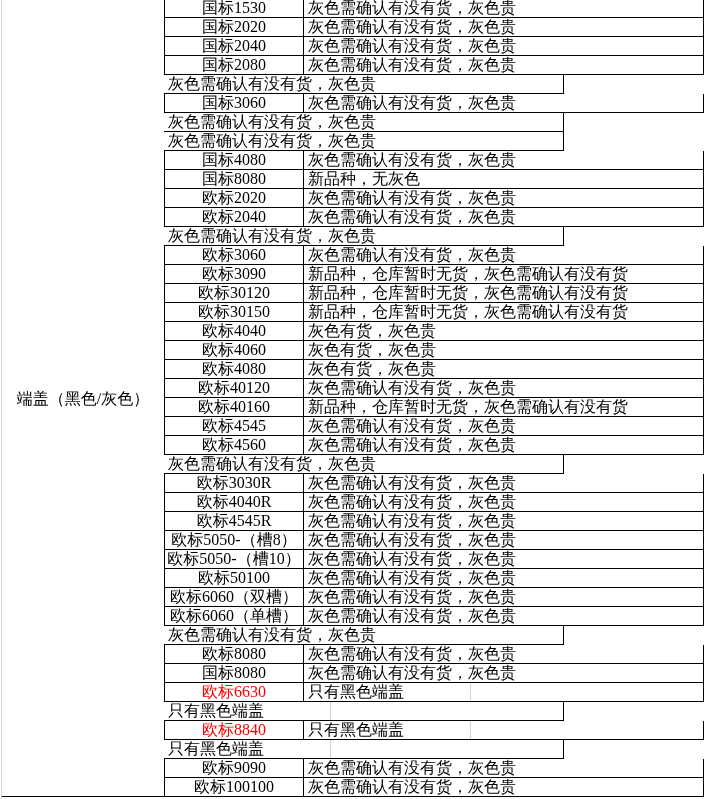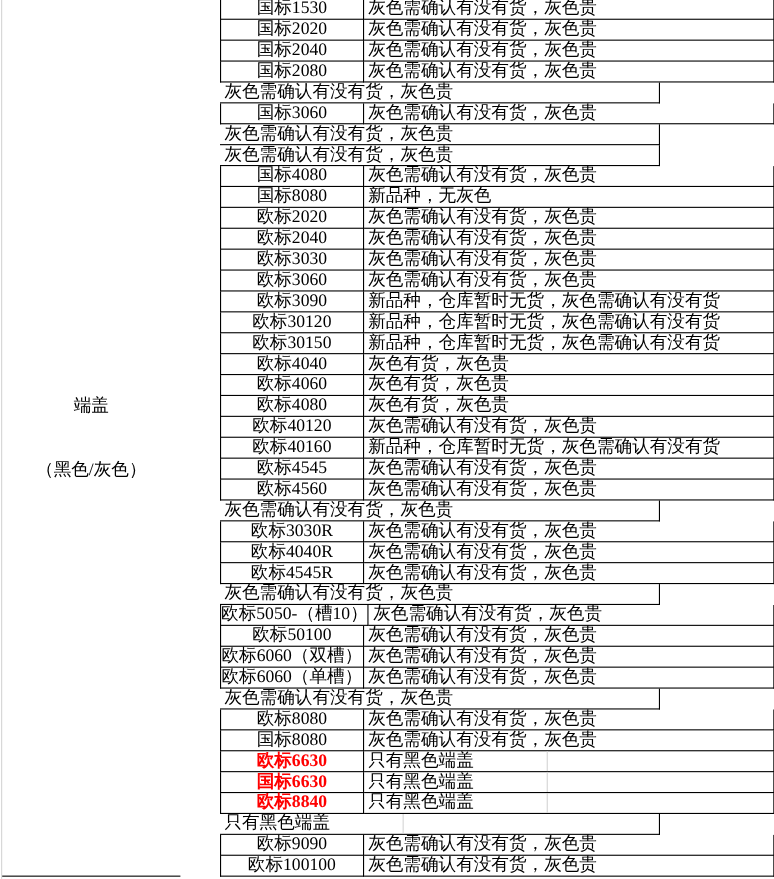--- a/index.html
+++ b/index.html
@@ -26,40 +26,39 @@
   }
   .cat-cell {
     position: absolute;
     left: 2px;
     top: 0;
     width: 162px;
     height: 797px;
     box-sizing: border-box;
     border-bottom: 1px solid var(--border, #000);
     display: flex;
-    flex-direction: column;
+    flex-direction: row;
     align-items: center;
     justify-content: center;
     text-align: center;
     font-size: 16px;
     line-height: 19px;
   }
   .cat-spacer {
     height: 39px;
   }
   .rows {
     position: absolute;
     left: 164px;
     top: -1px;
     width: 540px;
   }
   .row {
     display: flex;
     height: 19px;
-    margin-left: 36px;
   }
   .cell {
     box-sizing: border-box;
     border-bottom: 1px solid var(--border, #000);
     display: flex;
     align-items: center;
     font-size: 16px;
     line-height: 18px;
     white-space: nowrap;
   }
@@ -71,21 +70,21 @@
     overflow: visible;
   }
   .cell-desc {
     width: 400px;
     border-right: 1px solid var(--border, #000);
     padding-left: 4px;
     position: relative;
   }
   .row.red .cell-product {
     color: var(--red, #ff0000);
-    font-weight: bold;
+    font-weight: normal;
   }
   .row.short .cell-desc::after {
     content: "";
     position: absolute;
     left: 166px;
     top: 0;
     bottom: 0;
     width: 1px;
     background: var(--gridline, #d4d4d4);
   }
@@ -154,21 +153,20 @@
     <div class="cell cell-product">欧标2020</div>
     <div class="cell cell-desc">灰色需确认有没有货，灰色贵</div>
   </div>
 
   <div class="row">
     <div class="cell cell-product">欧标2040</div>
     <div class="cell cell-desc">灰色需确认有没有货，灰色贵</div>
   </div>
 
   <div class="row">
-    <div class="cell cell-product">欧标3030</div>
     <div class="cell cell-desc">灰色需确认有没有货，灰色贵</div>
   </div>
 
   <div class="row">
     <div class="cell cell-product">欧标3060</div>
     <div class="cell cell-desc">灰色需确认有没有货，灰色贵</div>
   </div>
 
   <div class="row">
     <div class="cell cell-product">欧标3090</div>
@@ -233,20 +231,21 @@
     <div class="cell cell-product">欧标4040R</div>
     <div class="cell cell-desc">灰色需确认有没有货，灰色贵</div>
   </div>
 
   <div class="row">
     <div class="cell cell-product">欧标4545R</div>
     <div class="cell cell-desc">灰色需确认有没有货，灰色贵</div>
   </div>
 
   <div class="row">
+    <div class="cell cell-product">欧标5050-（槽8）</div>
     <div class="cell cell-desc">灰色需确认有没有货，灰色贵</div>
   </div>
 
   <div class="row">
     <div class="cell cell-product">欧标5050-（槽10）</div>
     <div class="cell cell-desc">灰色需确认有没有货，灰色贵</div>
   </div>
 
   <div class="row">
     <div class="cell cell-product">欧标50100</div>
@@ -276,21 +275,20 @@
     <div class="cell cell-product">国标8080</div>
     <div class="cell cell-desc">灰色需确认有没有货，灰色贵</div>
   </div>
 
   <div class="row red short">
     <div class="cell cell-product">欧标6630</div>
     <div class="cell cell-desc">只有黑色端盖</div>
   </div>
 
   <div class="row red short">
-    <div class="cell cell-product">国标6630</div>
     <div class="cell cell-desc">只有黑色端盖</div>
   </div>
 
   <div class="row red short">
     <div class="cell cell-product">欧标8840</div>
     <div class="cell cell-desc">只有黑色端盖</div>
   </div>
 
   <div class="row short">
     <div class="cell cell-desc">只有黑色端盖</div>

